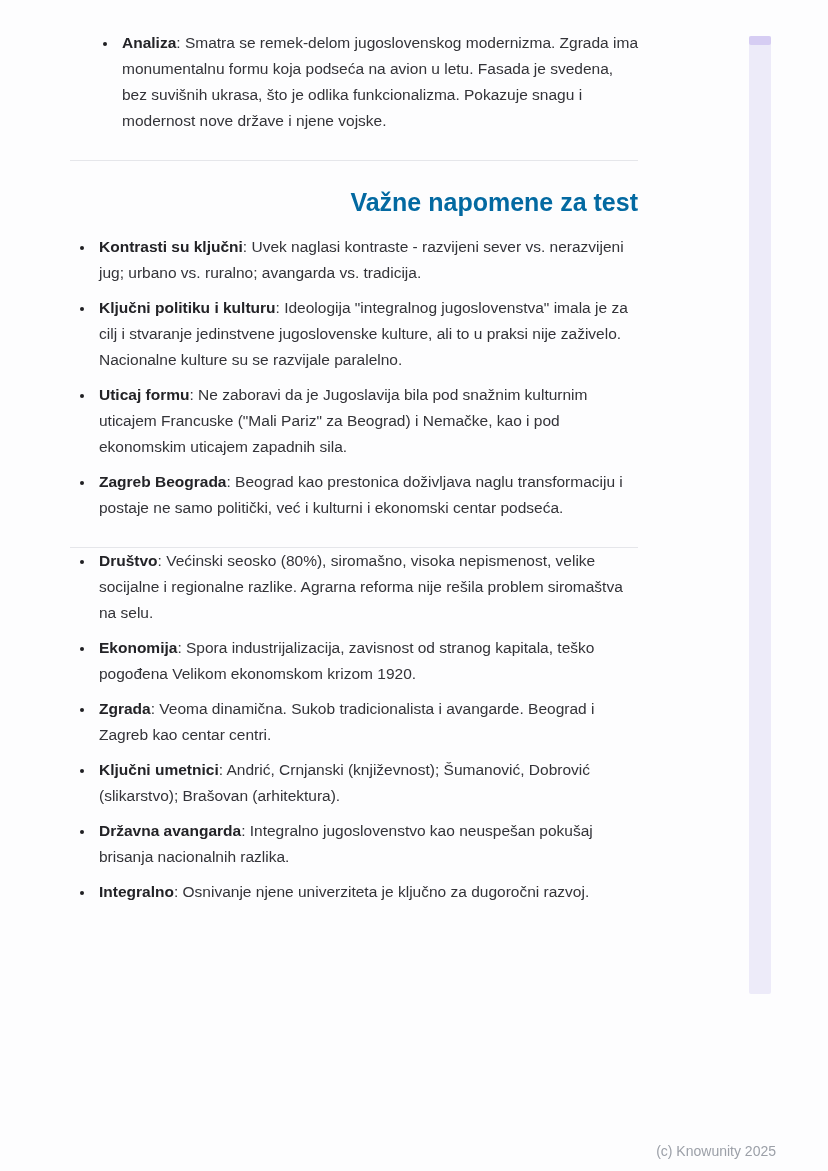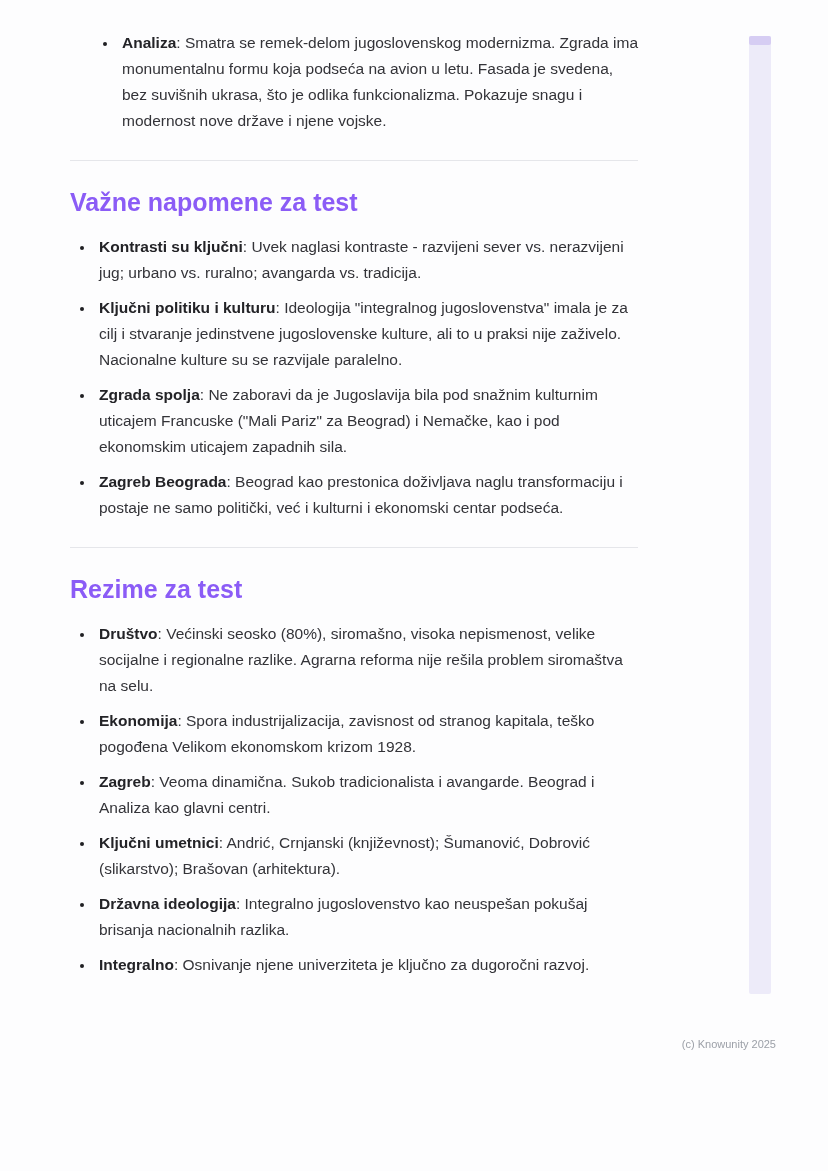--- a/index.html
+++ b/index.html
@@ -43,25 +43,26 @@
   .term {
     font-weight: 700;
     color: #232327;
   }
   hr.divider {
     border: none;
     border-top: 1px solid #e5e6ea;
     margin: 26px 0 0 0;
   }
   h2.section-title {
-    color: #8b5cf6;
+    color: #0369a1;
     font-size: 25px;
     line-height: 30px;
     font-weight: 700;
     margin: 26px 0 17px 0;
+    text-align: right;
   }
   .scroll-track {
     position: absolute;
     left: 749px;
     top: 36px;
     width: 22px;
     height: 958px;
     background: #edebf9;
     border-radius: 2px;
   }
@@ -70,22 +71,22 @@
     left: 0;
     top: 0;
     width: 100%;
     height: 9px;
     background: #d6cdf3;
     border-radius: 2px;
   }
   .footer {
     position: absolute;
     right: 52px;
-    top: 1037px;
-    font-size: 11px;
+    top: 1144px;
+    font-size: 14px;
     line-height: 14px;
     color: #9ca0a8;
   }
 </style>
 </head>
 <body>
 
 <div class="page">
 
   <div class="content">
@@ -94,34 +95,33 @@
       <li><span class="term">Analiza</span><span>: Smatra se remek-delom jugoslovenskog modernizma. Zgrada ima monumentalnu formu koja podseća na avion u letu. Fasada je svedena, bez suvišnih ukrasa, što je odlika funkcionalizma. Pokazuje snagu i modernost nove države i njene vojske.</span></li>
     </ul>
 
     <hr class="divider">
 
     <h2 class="section-title">Važne napomene za test</h2>
 
     <ul class="bullets">
       <li><span class="term">Kontrasti su ključni</span><span>: Uvek naglasi kontraste - razvijeni sever vs. nerazvijeni jug; urbano vs. ruralno; avangarda vs. tradicija.</span></li>
       <li><span class="term">Ključni politiku i kulturu</span><span>: Ideologija "integralnog jugoslovenstva" imala je za cilj i stvaranje jedinstvene jugoslovenske kulture, ali to u praksi nije zaživelo. Nacionalne kulture su se razvijale paralelno.</span></li>
-      <li><span class="term">Zgrada spolja</span><span>: Ne zaboravi da je Jugoslavija bila pod snažnim kulturnim uticajem Francuske ("Mali Pariz" za Beograd) i Nemačke, kao i pod ekonomskim uticajem zapadnih sila.</span></li>
+      <li><span class="term">Uticaj formu</span><span>: Ne zaboravi da je Jugoslavija bila pod snažnim kulturnim uticajem Francuske ("Mali Pariz" za Beograd) i Nemačke, kao i pod ekonomskim uticajem zapadnih sila.</span></li>
       <li><span class="term">Zagreb Beograda</span><span>: Beograd kao prestonica doživljava naglu transformaciju i postaje ne samo politički, već i kulturni i ekonomski centar podseća.</span></li>
     </ul>
 
     <hr class="divider">
 
-    <h2 class="section-title">Rezime za test</h2>
 
     <ul class="bullets">
       <li><span class="term">Društvo</span><span>: Većinski seosko (80%), siromašno, visoka nepismenost, velike socijalne i regionalne razlike. Agrarna reforma nije rešila problem siromaštva na selu.</span></li>
-      <li><span class="term">Ekonomija</span><span>: Spora industrijalizacija, zavisnost od stranog kapitala, teško pogođena Velikom ekonomskom krizom 1928.</span></li>
-      <li><span class="term">Zagreb</span><span>: Veoma dinamična. Sukob tradicionalista i avangarde. Beograd i Analiza kao glavni centri.</span></li>
+      <li><span class="term">Ekonomija</span><span>: Spora industrijalizacija, zavisnost od stranog kapitala, teško pogođena Velikom ekonomskom krizom 1920.</span></li>
+      <li><span class="term">Zgrada</span><span>: Veoma dinamična. Sukob tradicionalista i avangarde. Beograd i Zagreb kao centar centri.</span></li>
       <li><span class="term">Ključni umetnici</span><span>: Andrić, Crnjanski (književnost); Šumanović, Dobrović (slikarstvo); Brašovan (arhitektura).</span></li>
-      <li><span class="term">Državna ideologija</span><span>: Integralno jugoslovenstvo kao neuspešan pokušaj brisanja nacionalnih razlika.</span></li>
+      <li><span class="term">Državna avangarda</span><span>: Integralno jugoslovenstvo kao neuspešan pokušaj brisanja nacionalnih razlika.</span></li>
       <li><span class="term">Integralno</span><span>: Osnivanje njene univerziteta je ključno za dugoročni razvoj.</span></li>
     </ul>
 
   </div>
 
   <div class="scroll-track">
     <div class="scroll-thumb"></div>
   </div>
 
   <div class="footer">(c) Knowunity 2025</div>

